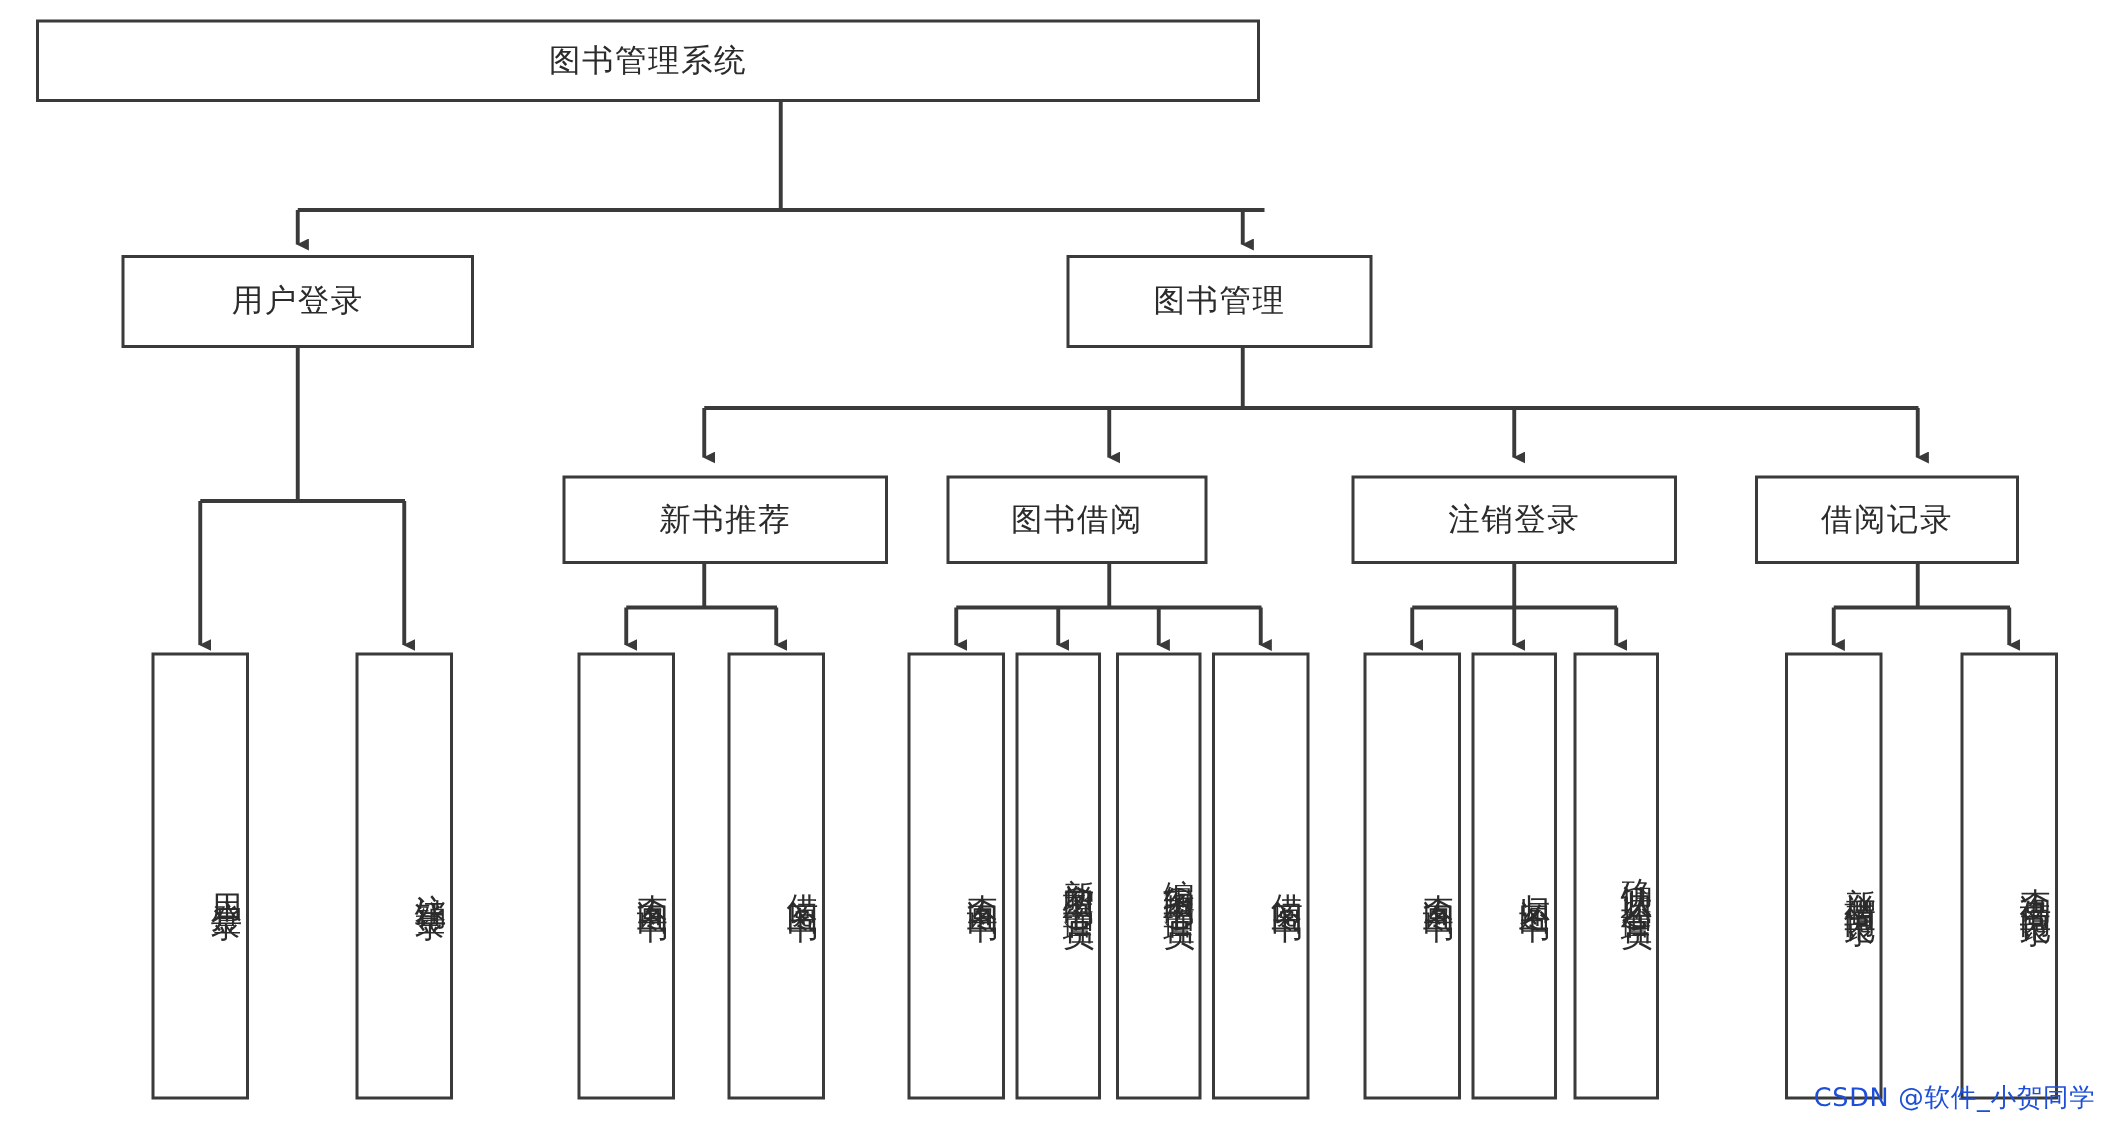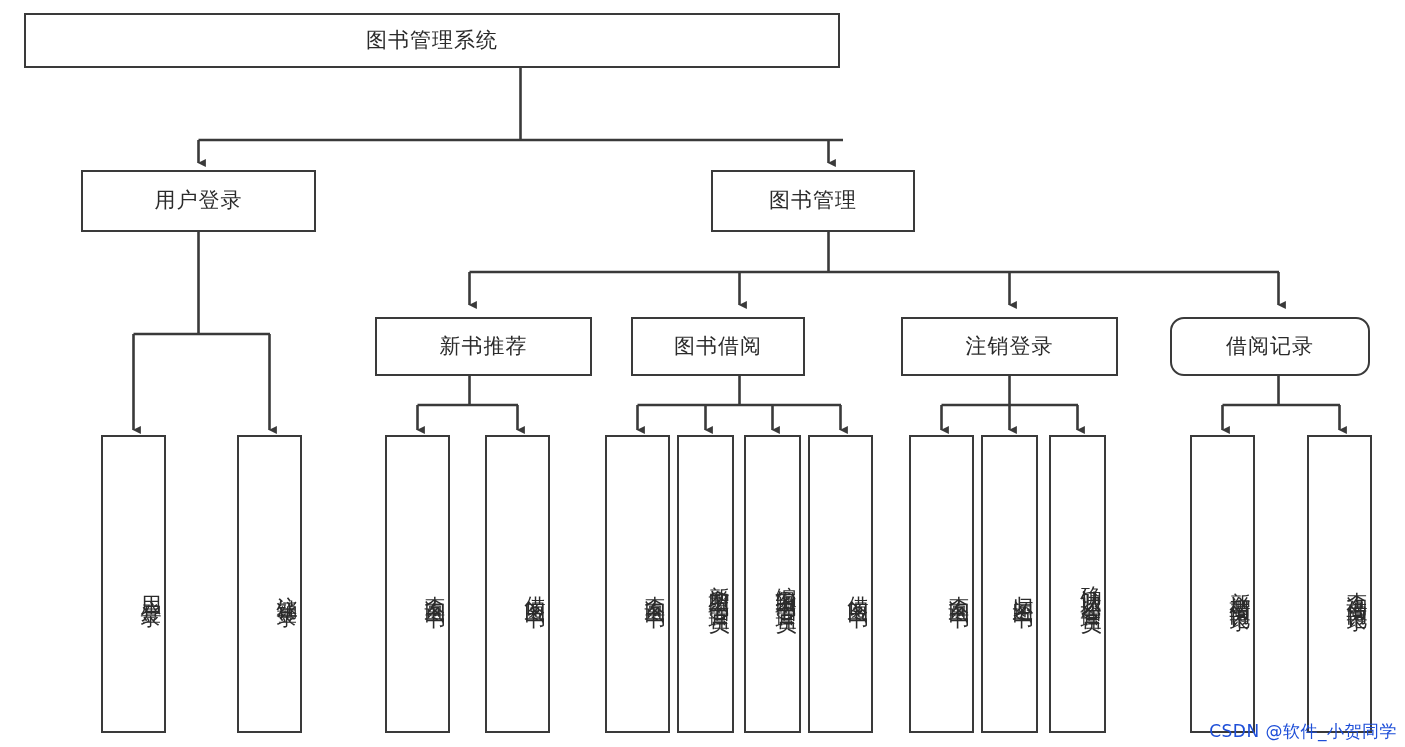--- a/index.html
+++ b/index.html
@@ -133,21 +133,21 @@
 
   <div class="node horiz" style="left:361px; top:317px; width:217px; height:59px;margin-left:14px;">
     <span>新书推荐</span>
   </div>
   <div class="node horiz" style="left:631px; top:317px; width:174px; height:59px;">
     <span>图书借阅</span>
   </div>
   <div class="node horiz" style="left:901px; top:317px; width:217px; height:59px;">
     <span>注销登录</span>
   </div>
-  <div class="node horiz" style="left:1170px; top:317px; width:200px; height:59px;border-radius:14px;">
+  <div class="node horiz" style="left:1170px; top:317px; width:176px; height:59px;">
     <span>借阅记录</span>
   </div>
 
   <div class="node vert" style="left:101px; top:435px; width:65px; height:298px;">
     <span class="vlabel">用户登录</span>
   </div>
   <div class="node vert" style="left:237px; top:435px; width:65px; height:298px;">
     <span class="vlabel">注销登录</span>
   </div>
 

